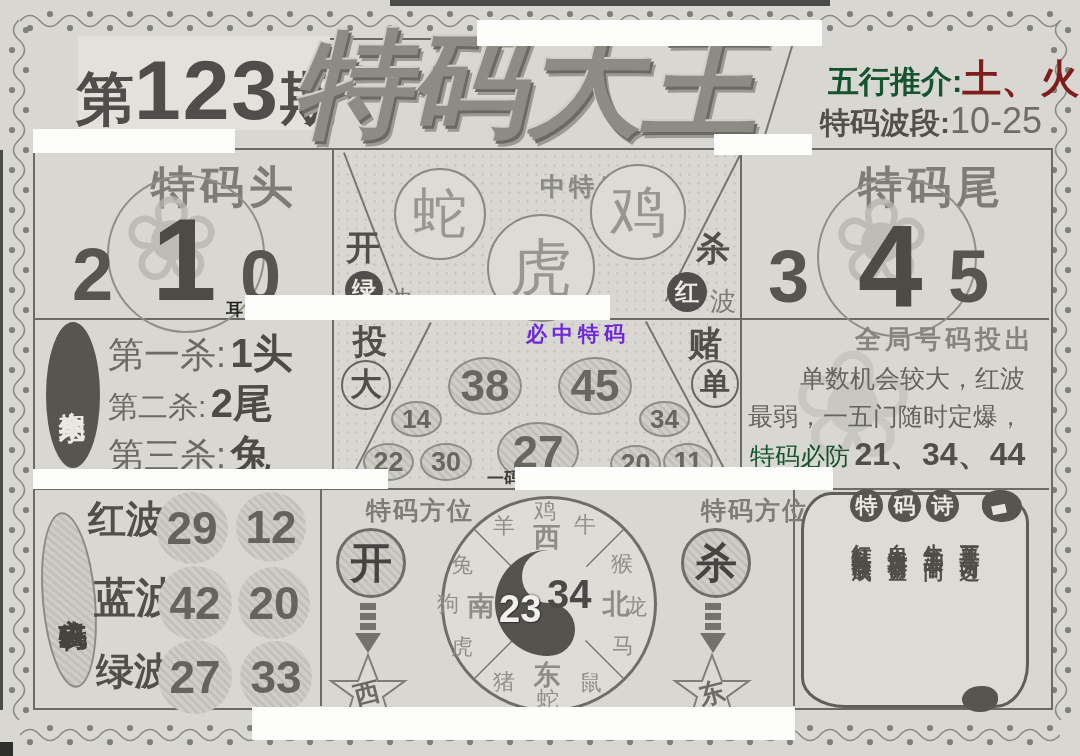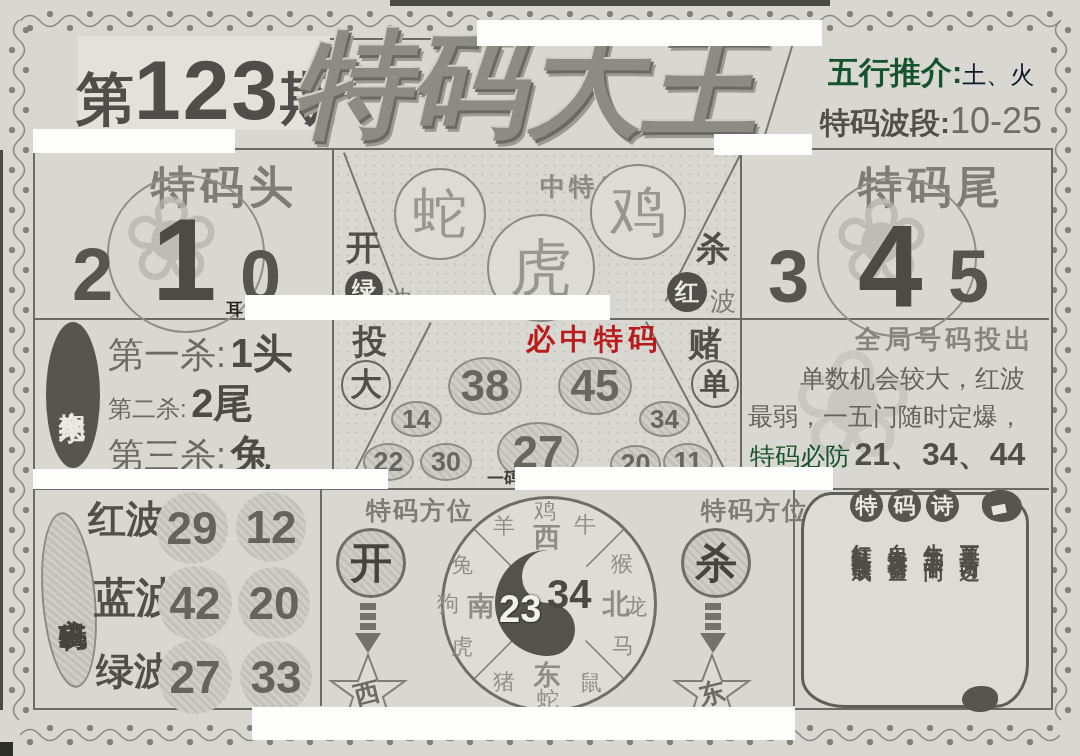--- a/index.html
+++ b/index.html
@@ -240,21 +240,21 @@
   <div class="abs" style="left:82px;top:42px;width:250px;display:flex;align-items:baseline;justify-content:center;font-weight:900;color:#4f4e4a">
     <span style="font-size:58px">第</span>
     <span style="font-size:84px;letter-spacing:2px">123</span>
     <span style="font-size:58px">期</span>
   </div>
 
   <div class="abs" style="left:302px;top:18px;width:520px;height:138px;font-size:116px;font-weight:900;white-space:nowrap;transform:skewX(-13deg);color:#8d8c84;text-shadow:-2px -2px 0 #cfcec8,3px 3px 0 #6a6963,6px 6px 0 #9a9992;line-height:1.15">特码大王</div>
 
   <div class="diag" style="left:796px;top:30px;height:126px;transform:rotate(17deg)"></div>
   <div class="abs" style="left:828px;top:52px;white-space:nowrap">
-    <span style="font-size:31px;font-weight:900;color:#14532d">五行推介:</span><span style="font-size:24px;font-weight:400;color:#0f172a">土、火</span>
+    <span style="font-size:31px;font-weight:900;color:#14532d">五行推介:</span><span style="font-size:39px;font-weight:700;color:#7f1d1d">土、火</span>
   </div>
   <div class="abs" style="left:820px;top:100px;white-space:nowrap">
     <span style="font-size:30px;font-weight:800;color:#504f4a">特码波段:</span><span style="font-size:36px;color:#6e6d67">10-25</span>
   </div>
 
   <div class="abs" style="left:33px;top:148px;width:1016px;height:558px;border:2px solid #6b6a66"></div>
   <div class="line" style="left:33px;top:318px;width:1016px;height:2px"></div>
   <div class="line" style="left:33px;top:488px;width:1016px;height:2px"></div>
   <div class="line" style="left:332px;top:150px;width:2px;height:338px"></div>
   <div class="line" style="left:740px;top:150px;width:2px;height:338px"></div>
@@ -286,30 +286,30 @@
   <div class="abs" style="left:590px;top:164px;width:92px;height:92px;border:2px solid #8a8984;border-radius:50%;background:#dcdbd6;display:flex;align-items:center;justify-content:center;font-size:56px;color:#98978f">鸡</div>
   <div class="okchar" style="left:346px;top:230px;font-size:34px">开</div>
   <div class="wavecirc" style="left:345px;top:271px;width:38px;height:38px;font-size:24px">绿</div>
   <div class="abs" style="left:386px;top:283px;font-size:26px;color:#7b7a74">波</div>
   <div class="okchar" style="left:696px;top:231px;font-size:34px">杀</div>
   <div class="wavecirc" style="left:667px;top:272px;width:40px;height:40px;font-size:24px">红</div>
   <div class="abs" style="left:710px;top:284px;font-size:26px;color:#7b7a74">波</div>
 
   <div class="badge-dark vtext" style="left:46px;top:322px;width:54px;height:146px;font-size:26px;letter-spacing:2px">今期绝杀</div>
   <div class="abs" style="left:108px;top:326px;white-space:nowrap"><span style="font-size:36px;color:#6b6a65">第一杀:</span> <span style="font-size:40px;font-weight:700;color:#4c4b46">1头</span></div>
-  <div class="abs" style="left:108px;top:376px;white-space:nowrap"><span style="font-size:24px;color:#6b6a65">第二杀:</span> <span style="font-size:40px;font-weight:700;color:#4c4b46">2尾</span></div>
+  <div class="abs" style="left:108px;top:376px;white-space:nowrap"><span style="font-size:30px;color:#6b6a65">第二杀:</span> <span style="font-size:40px;font-weight:700;color:#4c4b46">2尾</span></div>
   <div class="abs" style="left:108px;top:427px;white-space:nowrap"><span style="font-size:36px;color:#6b6a65">第三杀:</span> <span style="font-size:40px;font-weight:700;color:#4c4b46">兔</span></div>
 
   <div class="diag" style="left:430px;top:322px;height:175px;transform:rotate(27deg)"></div>
   <div class="diag" style="left:645px;top:322px;height:176px;transform:rotate(-28deg)"></div>
   <div class="okchar" style="left:353px;top:324px;font-size:34px">投</div>
   <div class="ringchar" style="left:341px;top:360px;width:46px;height:46px;font-size:32px">大</div>
   <div class="okchar" style="left:688px;top:326px;font-size:34px">赌</div>
   <div class="ringchar" style="left:691px;top:360px;width:44px;height:44px;font-size:30px">单</div>
-  <div class="sect-title" style="left:483px;top:320px;font-size:29px;letter-spacing:5px;color:#b91c1c">必中特码</div>
+  <div class="sect-title" style="left:483px;top:320px;font-size:21px;letter-spacing:5px;color:#6d28d9">必中特码</div>
   <div class="oval hatch" style="left:448px;top:357px;width:70px;height:54px;font-size:44px">38</div>
   <div class="oval hatch" style="left:558px;top:357px;width:70px;height:54px;font-size:44px">45</div>
   <div class="oval hatch" style="left:391px;top:401px;width:47px;height:32px;font-size:26px">14</div>
   <div class="oval hatch" style="left:639px;top:401px;width:47px;height:32px;font-size:26px">34</div>
   <div class="oval hatch" style="left:497px;top:422px;width:78px;height:56px;font-size:46px">27</div>
   <div class="oval hatch" style="left:363px;top:443px;width:47px;height:34px;font-size:27px">22</div>
   <div class="oval hatch" style="left:420px;top:443px;width:48px;height:34px;font-size:27px">30</div>
   <div class="oval hatch" style="left:610px;top:445px;width:47px;height:34px;font-size:27px">20</div>
   <div class="oval hatch" style="left:663px;top:443px;width:46px;height:34px;font-size:27px">11</div>
 

